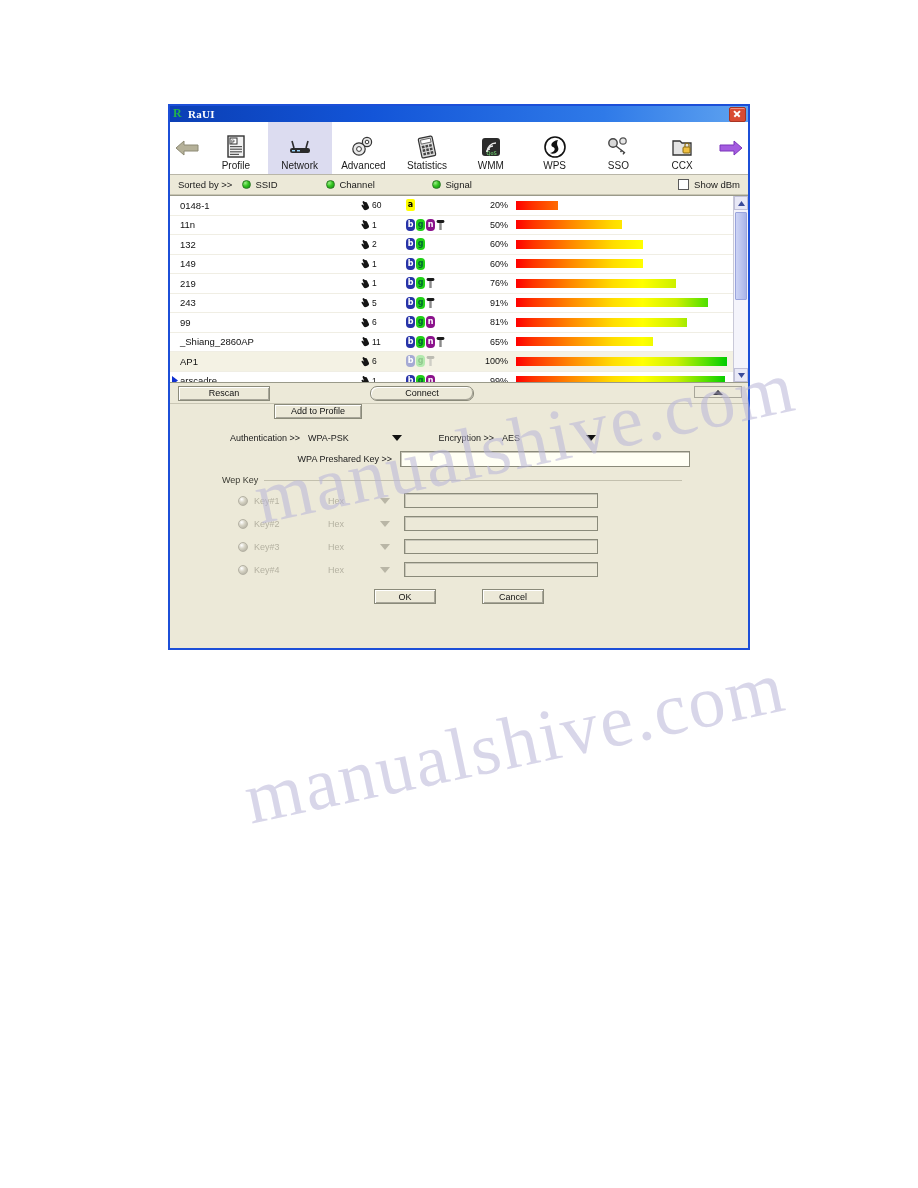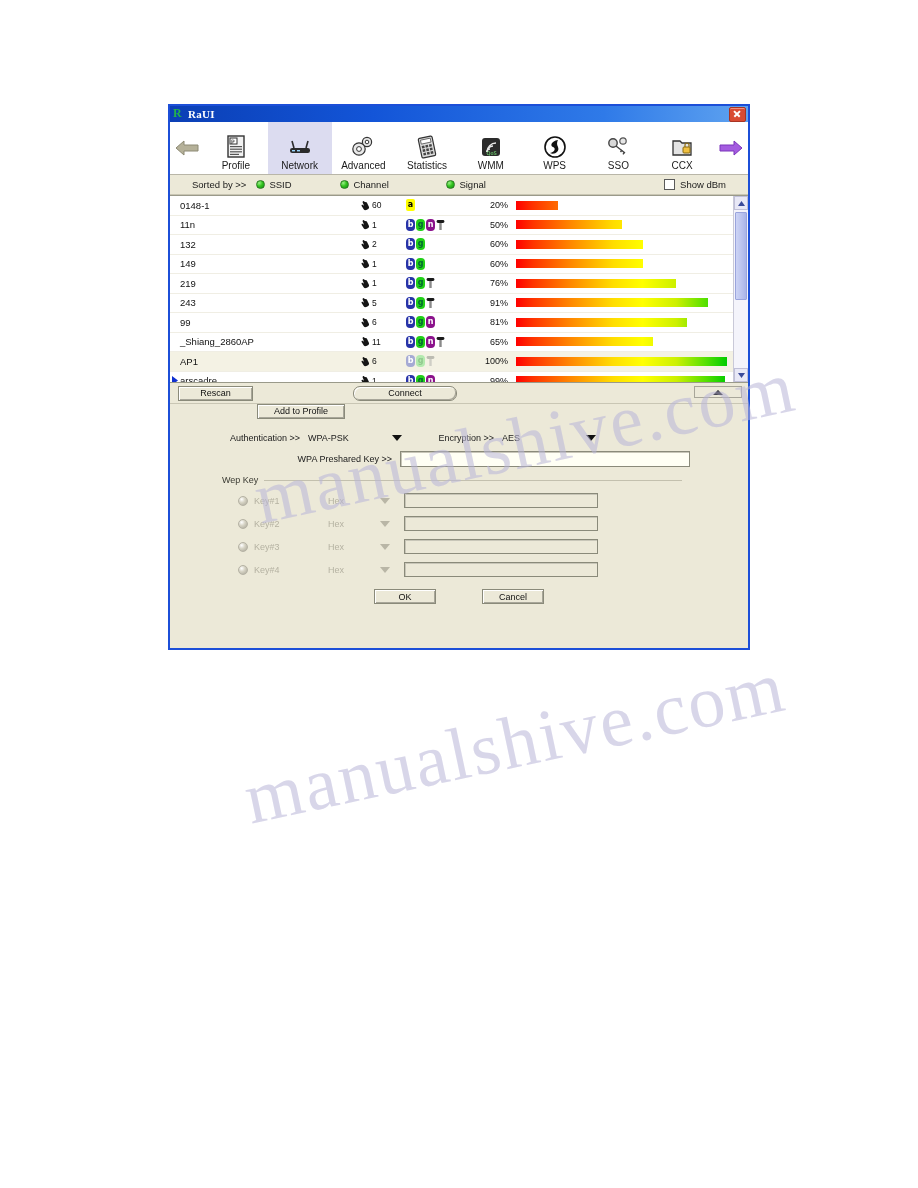--- a/index.html
+++ b/index.html
@@ -65,21 +65,21 @@
     flex:1 1 0;display:flex;flex-direction:column;align-items:center;
     justify-content:flex-end;padding-bottom:2px;
   }
   .tb-item.active{background:#dcdcf0;}
   .tb-ico{height:27px;display:flex;align-items:flex-end;justify-content:center;}
   .tb-lbl{font-size:10px;color:#1a1a1a;line-height:12px;margin-top:1px;}
 
   
   .sortbar{
     height:19px;display:flex;align-items:center;background:#ece9d8;
-    font-size:9.5px;color:#1a1a1a;padding:0 22px;border-bottom:1px solid #c9c6b4;
+    font-size:9.5px;color:#1a1a1a;padding:0 8px;border-bottom:1px solid #c9c6b4;
   }
   .sortbar .lbl{margin-right:10px;}
   .radio{
     display:flex;align-items:center;margin-right:6px;
   }
   .radio .dot{
     width:9px;height:9px;border-radius:50%;margin-right:4px;
     background:radial-gradient(circle at 32% 28%,#9cf08a 0%,#35c420 45%,#0d8f12 100%);
     border:1px solid #2a7a22;box-sizing:border-box;
   }
@@ -158,21 +158,21 @@
   .btnrow{
     height:20px;background:#ece9d8;display:flex;align-items:center;
     padding-left:8px;position:relative;
   }
   .b3d{
     height:15px;background:#ece9d8;border:1px solid #8a8a7a;
     box-shadow:inset 1px 1px 0 #ffffff, inset -1px -1px 0 #a8a699;
     font-size:9px;color:#111;display:flex;align-items:center;justify-content:center;
     box-sizing:border-box;
   }
-  .b-rescan{width:75px;}
+  .b-rescan{width:92px;}
   .b-addprof{width:88px;margin-left:4px;margin-top:36px;}
   .b-connect{width:104px;margin-left:8px;border-radius:7px;}
   .collapse{
     position:absolute;right:6px;top:3px;width:48px;height:12px;
     background:#ece9d8;border:1px solid #a8a699;box-sizing:border-box;
     display:flex;align-items:center;justify-content:center;
   }
   .tri-up{
     width:0;height:0;border-left:5px solid transparent;border-right:5px solid transparent;
     border-bottom:5px solid #111;

